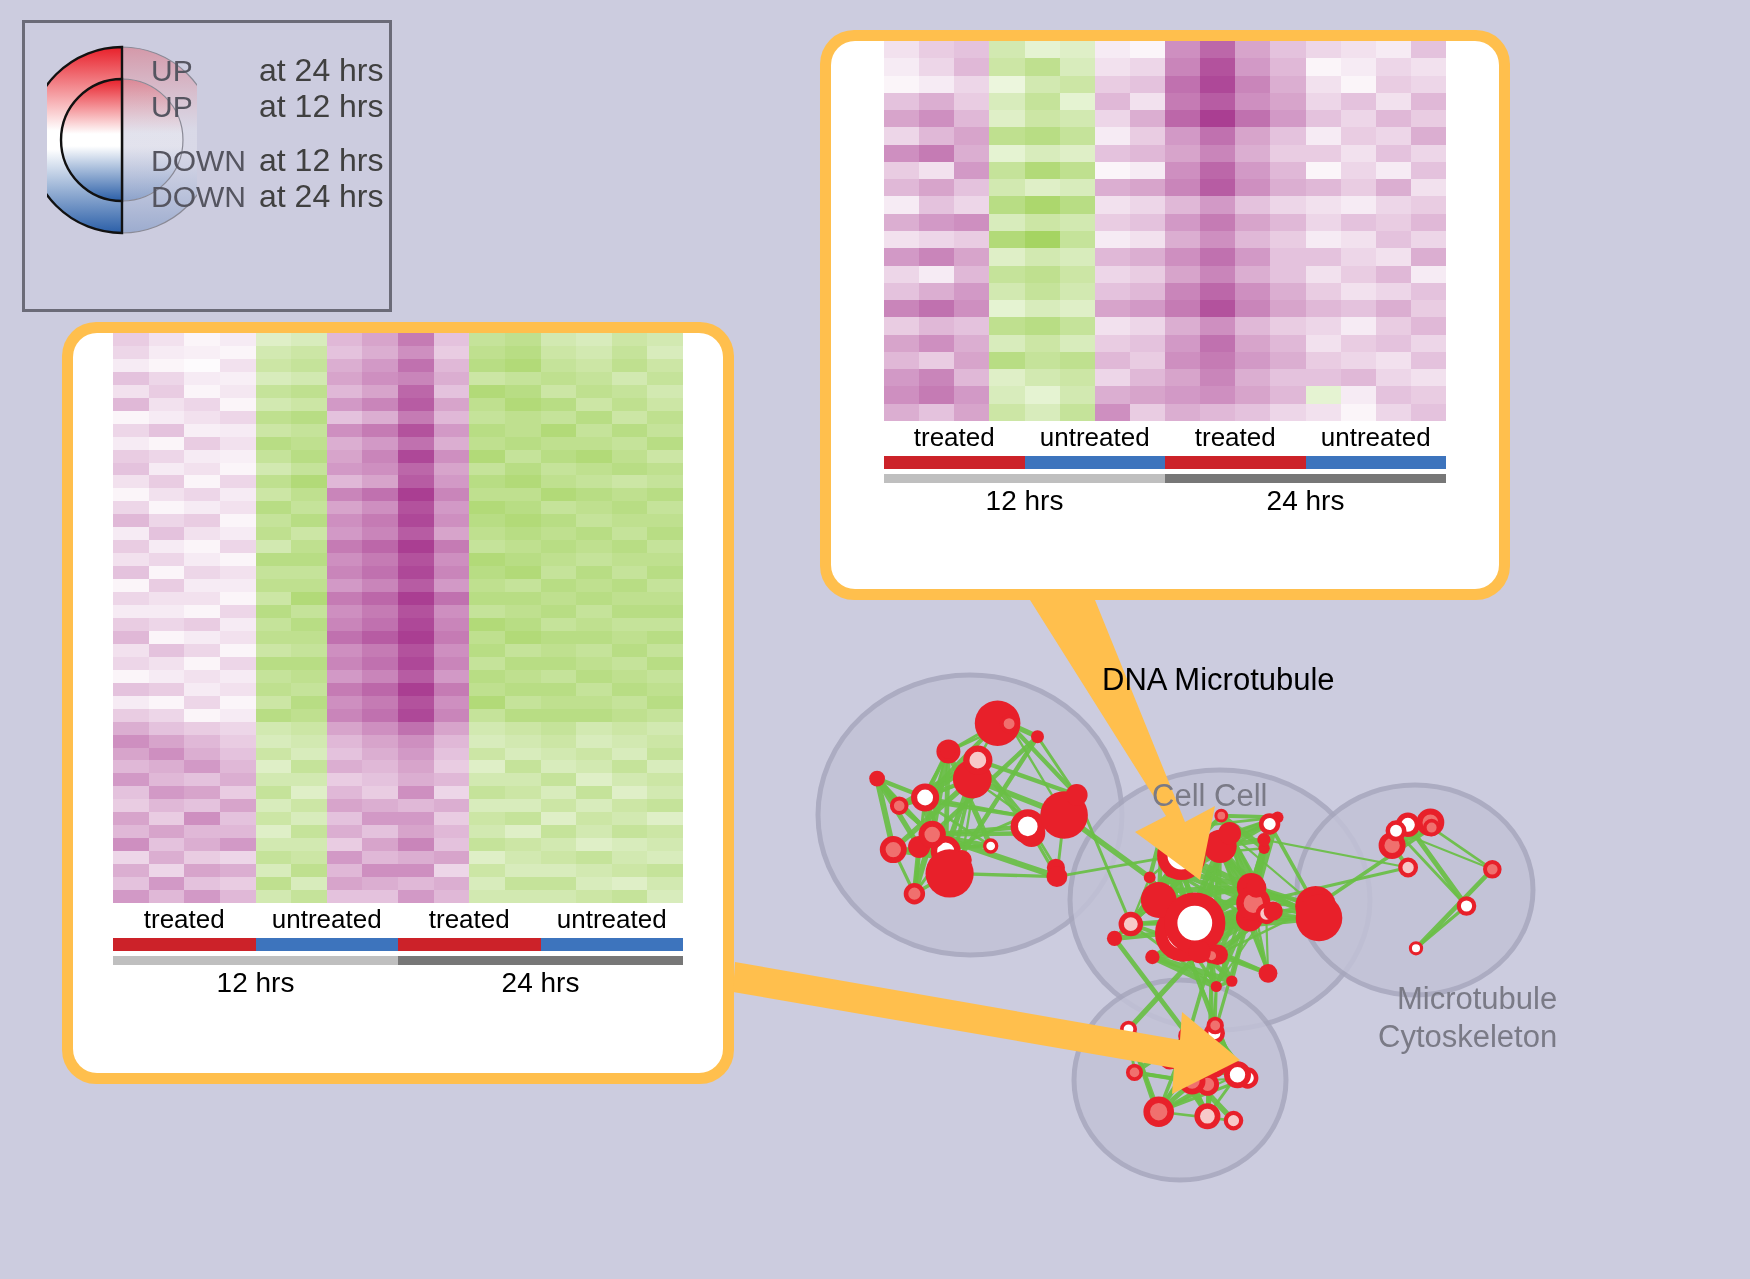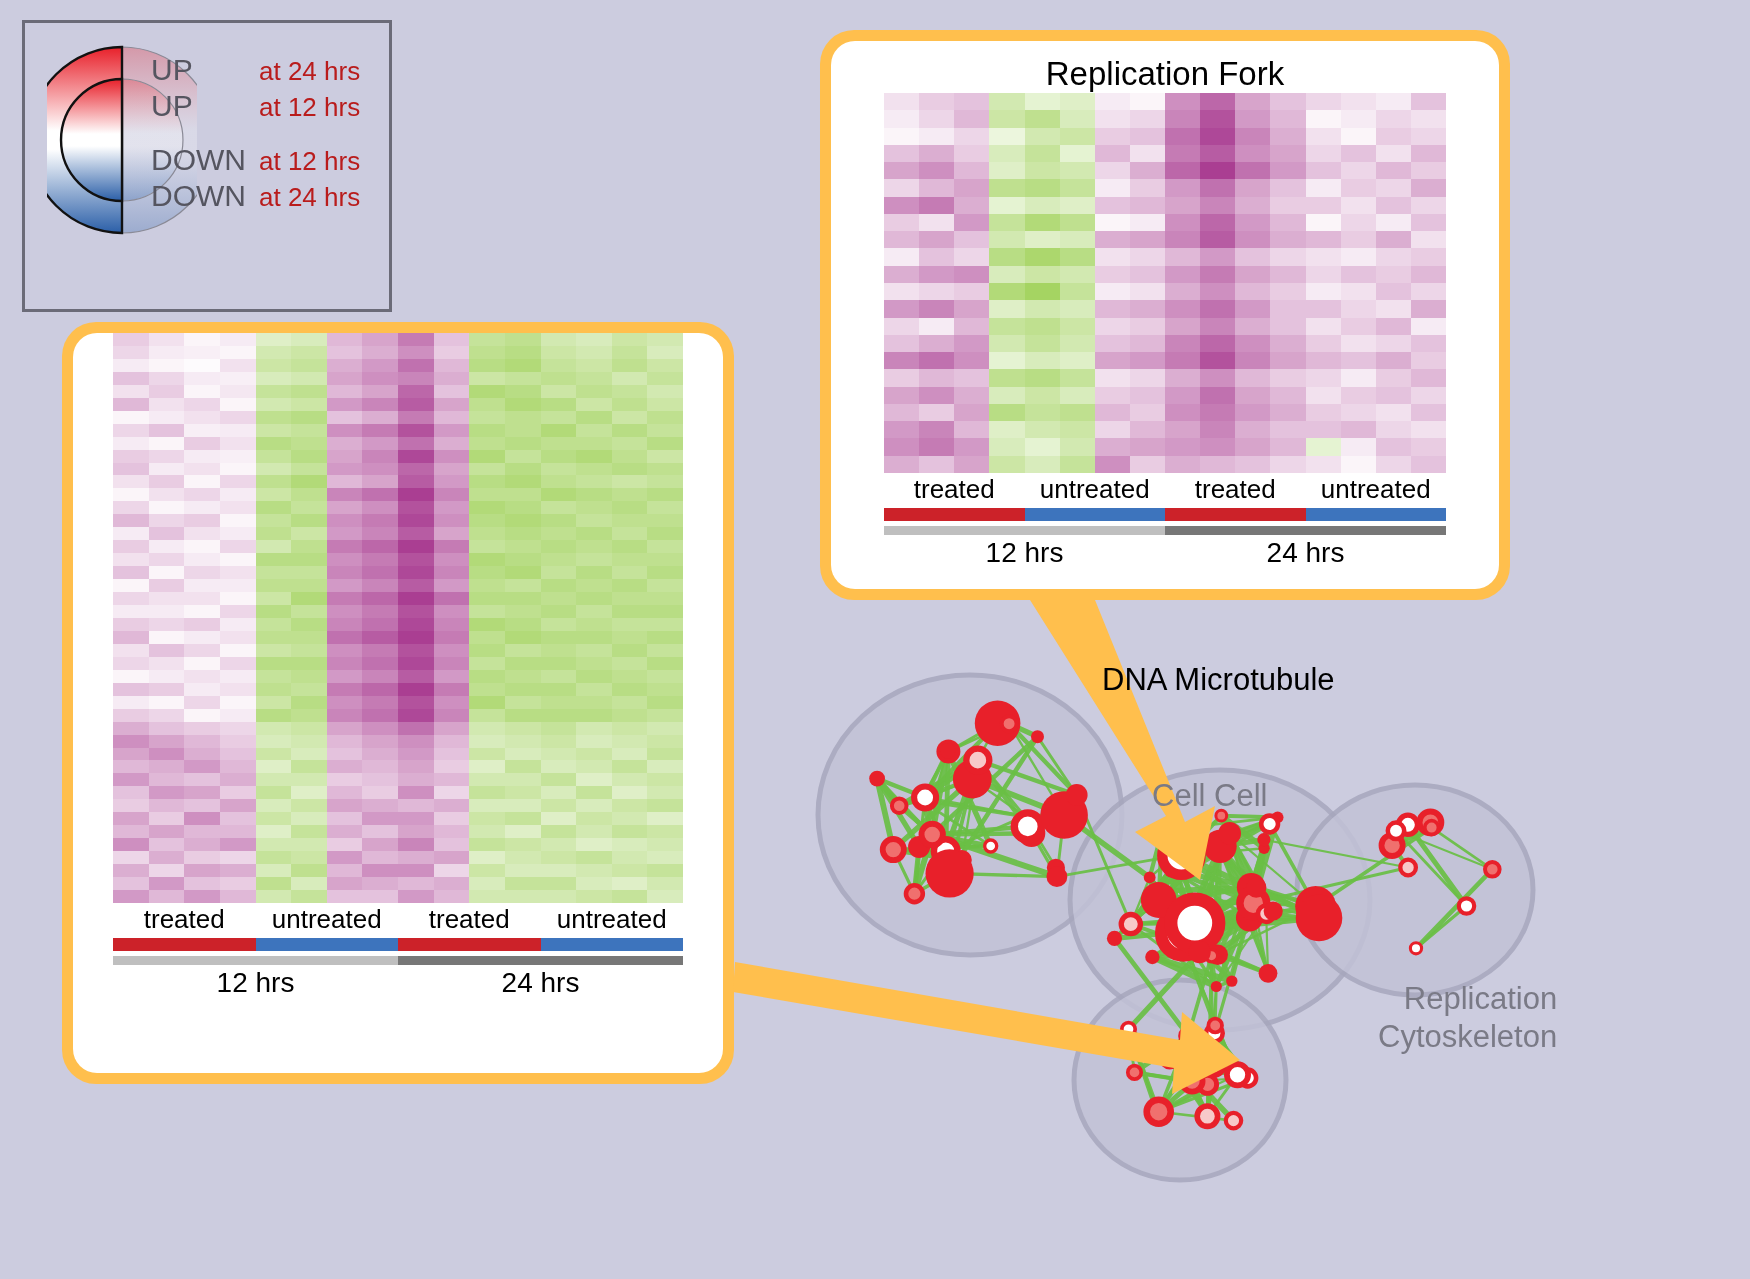--- a/index.html
+++ b/index.html
@@ -14,21 +14,21 @@
 
   
   #circle-legend{
     position:absolute;left:22px;top:20px;width:370px;height:292px;
     background:#ccccdf;border:3px solid #6b6b78;box-sizing:border-box;
   }
   #circle-legend .circles{position:absolute;left:22px;top:22px;width:150px;height:190px;}
   .legend-rows{position:absolute;left:126px;top:30px;width:250px;}
   .lrow{display:flex;align-items:baseline;height:36px;}
   .lrow .k{width:108px;color:#555560;font-size:30px;line-height:34px;}
-  .lrow .v{color:#b91c1c;font-size:26px;line-height:34px;}
+  .lrow .v{color:#404040;font-size:32px;line-height:34px;}
   .lrow.gap{margin-top:18px;}
   .legend-caption{
     position:absolute;left:0;top:228px;width:370px;text-align:center;
     color:#555560;font-size:29px;line-height:36px;
   }
 
   
   #estrogen-key{
     position:absolute;left:446px;top:42px;width:292px;height:192px;
     background:#ffbf4d;border-radius:22px;padding:9px;box-sizing:border-box;
@@ -132,21 +132,20 @@
         <span class="k">DOWN</span>
         <span class="v">at 24 hrs</span>
       </div>
     </div>
 
   </div>
 
 
   <div class="panel" id="panel-replication">
     <div class="pinner">
-      <h2 class="panel-title">Replication Fork</h2>
       <div class="heat" id="heat-replication" style="grid-template-columns: repeat(16, 1fr); grid-template-rows: repeat(22, 1fr); width: 562px; height: 380px;">
           <div style="background: rgb(242, 225, 238);"></div>
           <div style="background: rgb(233, 204, 226);"></div>
           <div style="background: rgb(228, 194, 221);"></div>
           <div style="background: rgb(210, 233, 177);"></div>
           <div style="background: rgb(229, 243, 210);"></div>
           <div style="background: rgb(223, 239, 199);"></div>
           <div style="background: rgb(246, 235, 244);"></div>
           <div style="background: rgb(251, 245, 249);"></div>
           <div style="background: rgb(206, 143, 192);"></div>
@@ -1637,16 +1636,16 @@
 
   <svg style="position:absolute;inset:0;pointer-events:none;" viewBox="0 0 1750 1279">
 
     <path d="M1030 600 L1095 600 L1185 822 L1215 806 L1200 880 L1135 832 L1166 816 Z" fill="#ffbf4d"></path>
 
     <path d="M735 962 L1180 1040 L1182 1012 L1240 1060 L1172 1094 L1174 1068 L733 992 Z" fill="#ffbf4d"></path>
   </svg>
 
   <div class="netlabel" id="label-dna">DNA Microtubule</div>
   <div class="netlabel" id="label-cellcycle">Cell Cell</div>
-  <div class="netlabel" id="label-microtubule">Replication
+  <div class="netlabel" id="label-microtubule">Microtubule
 Cytoskeleton</div>
 
 </div>
 
 </body></html>

